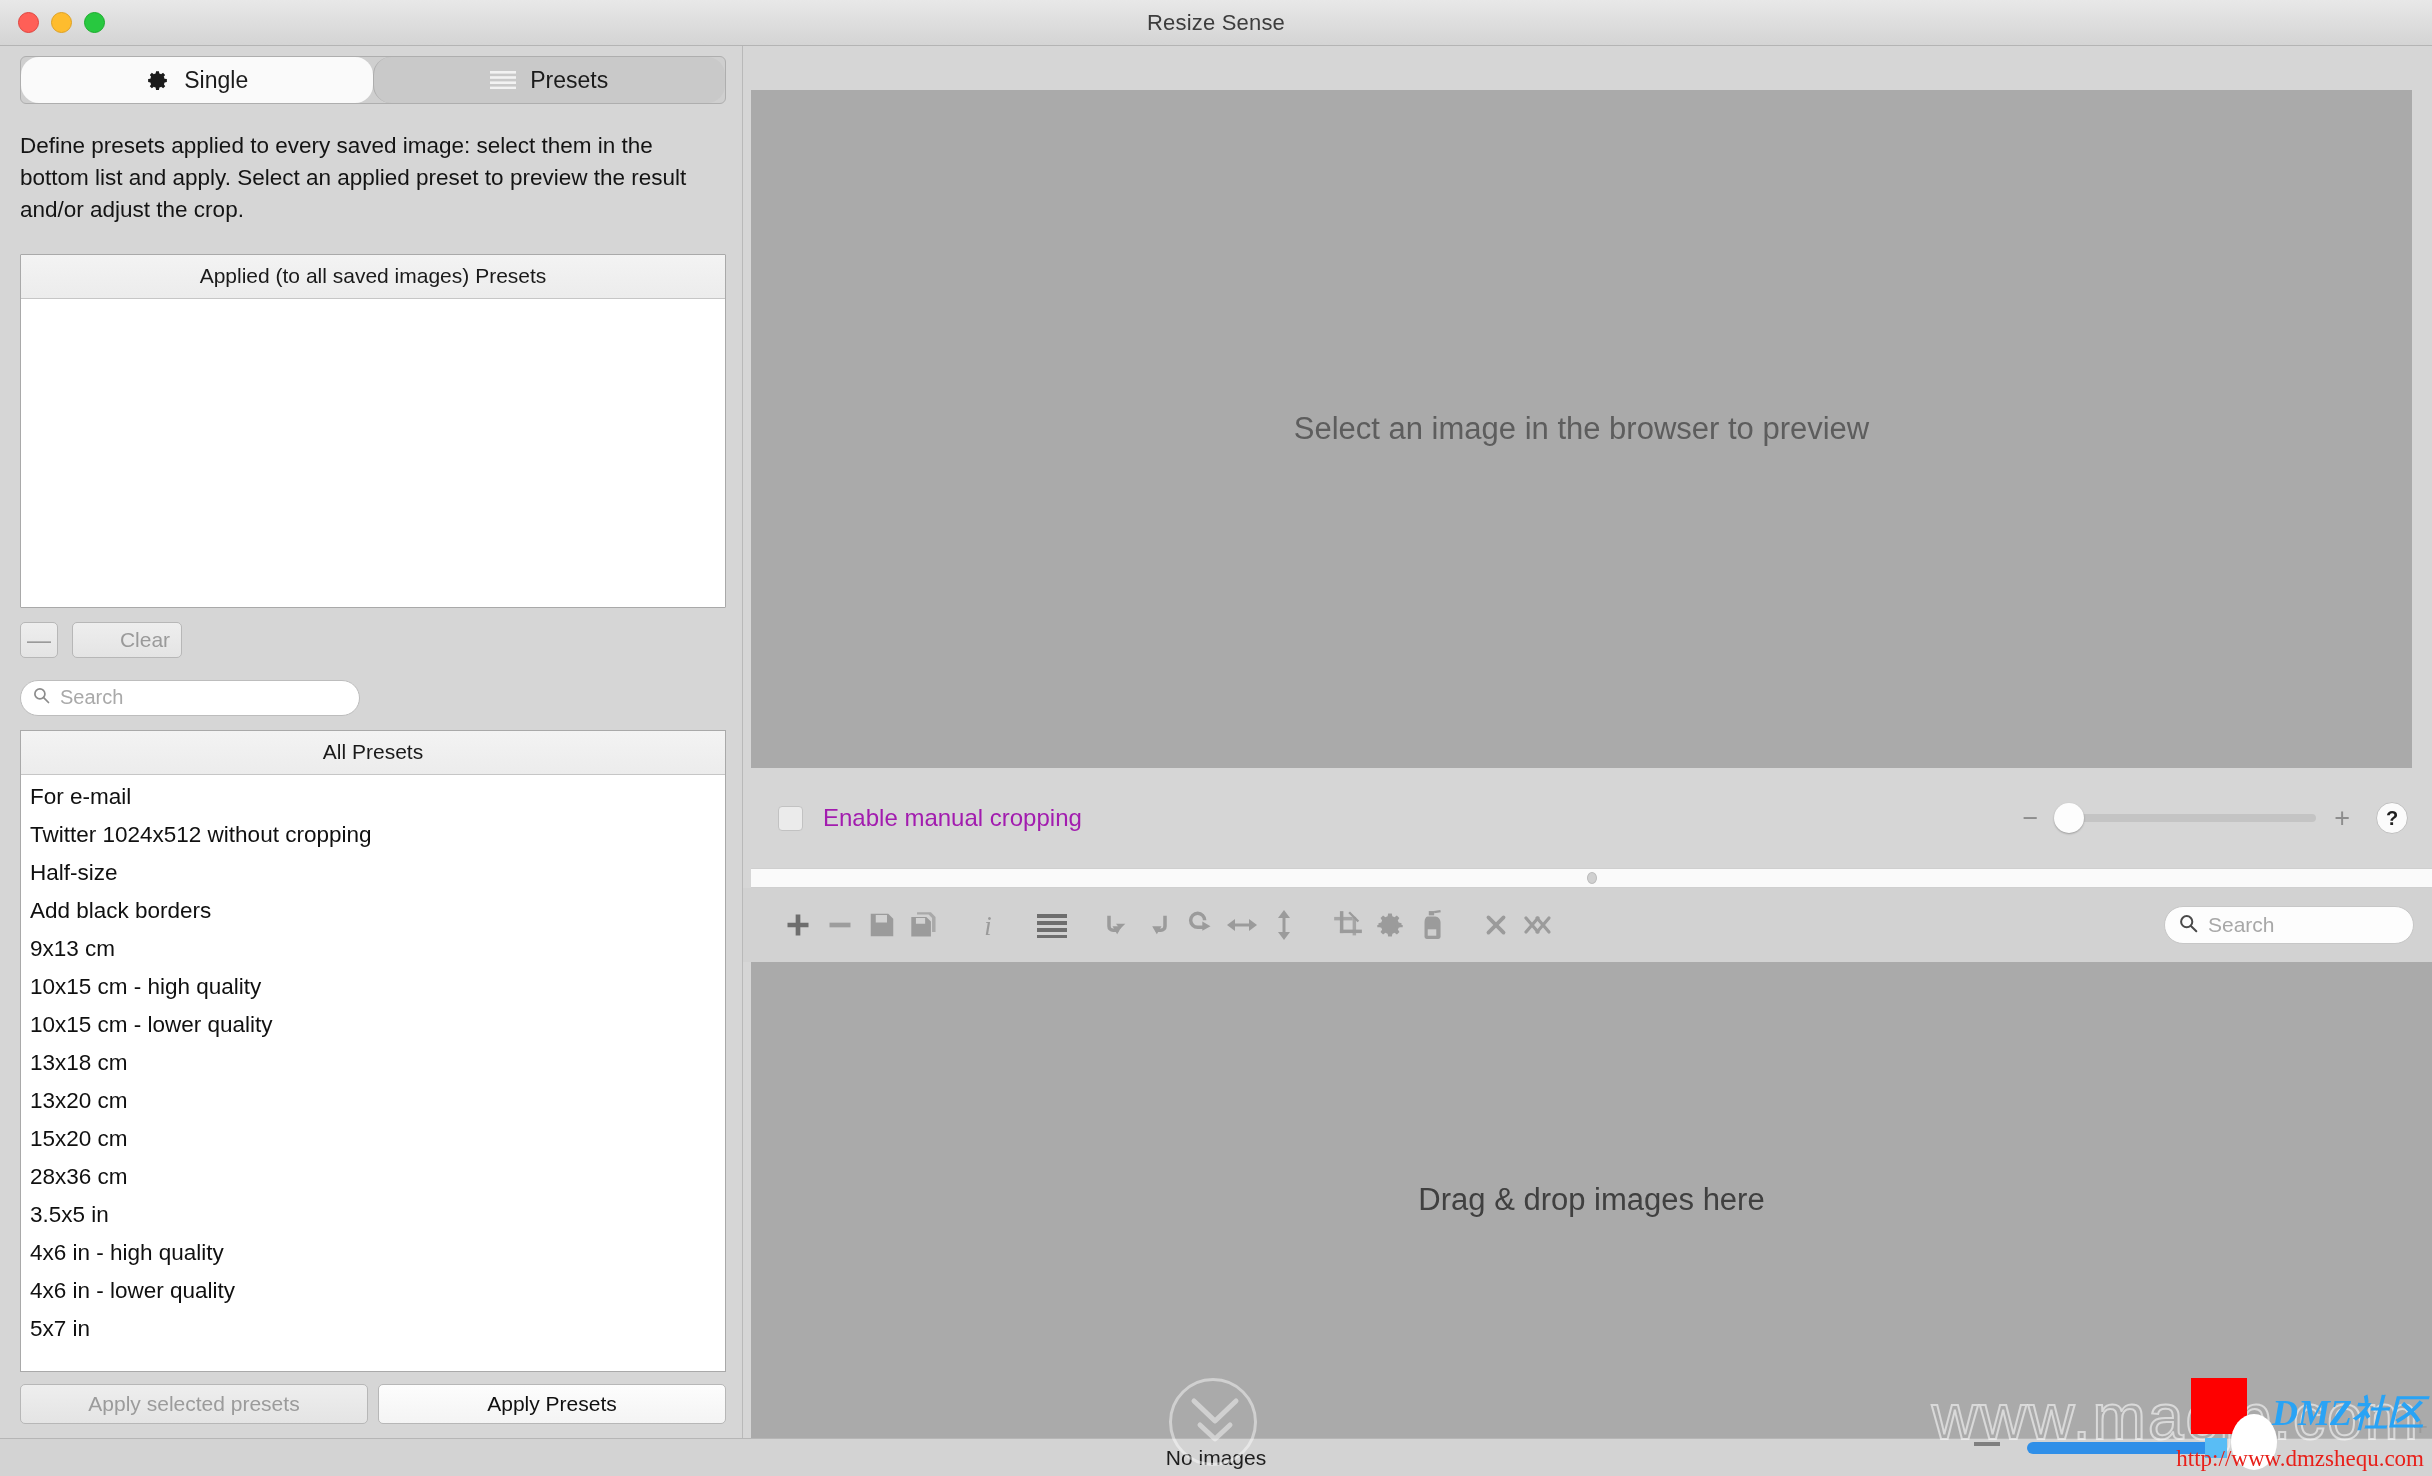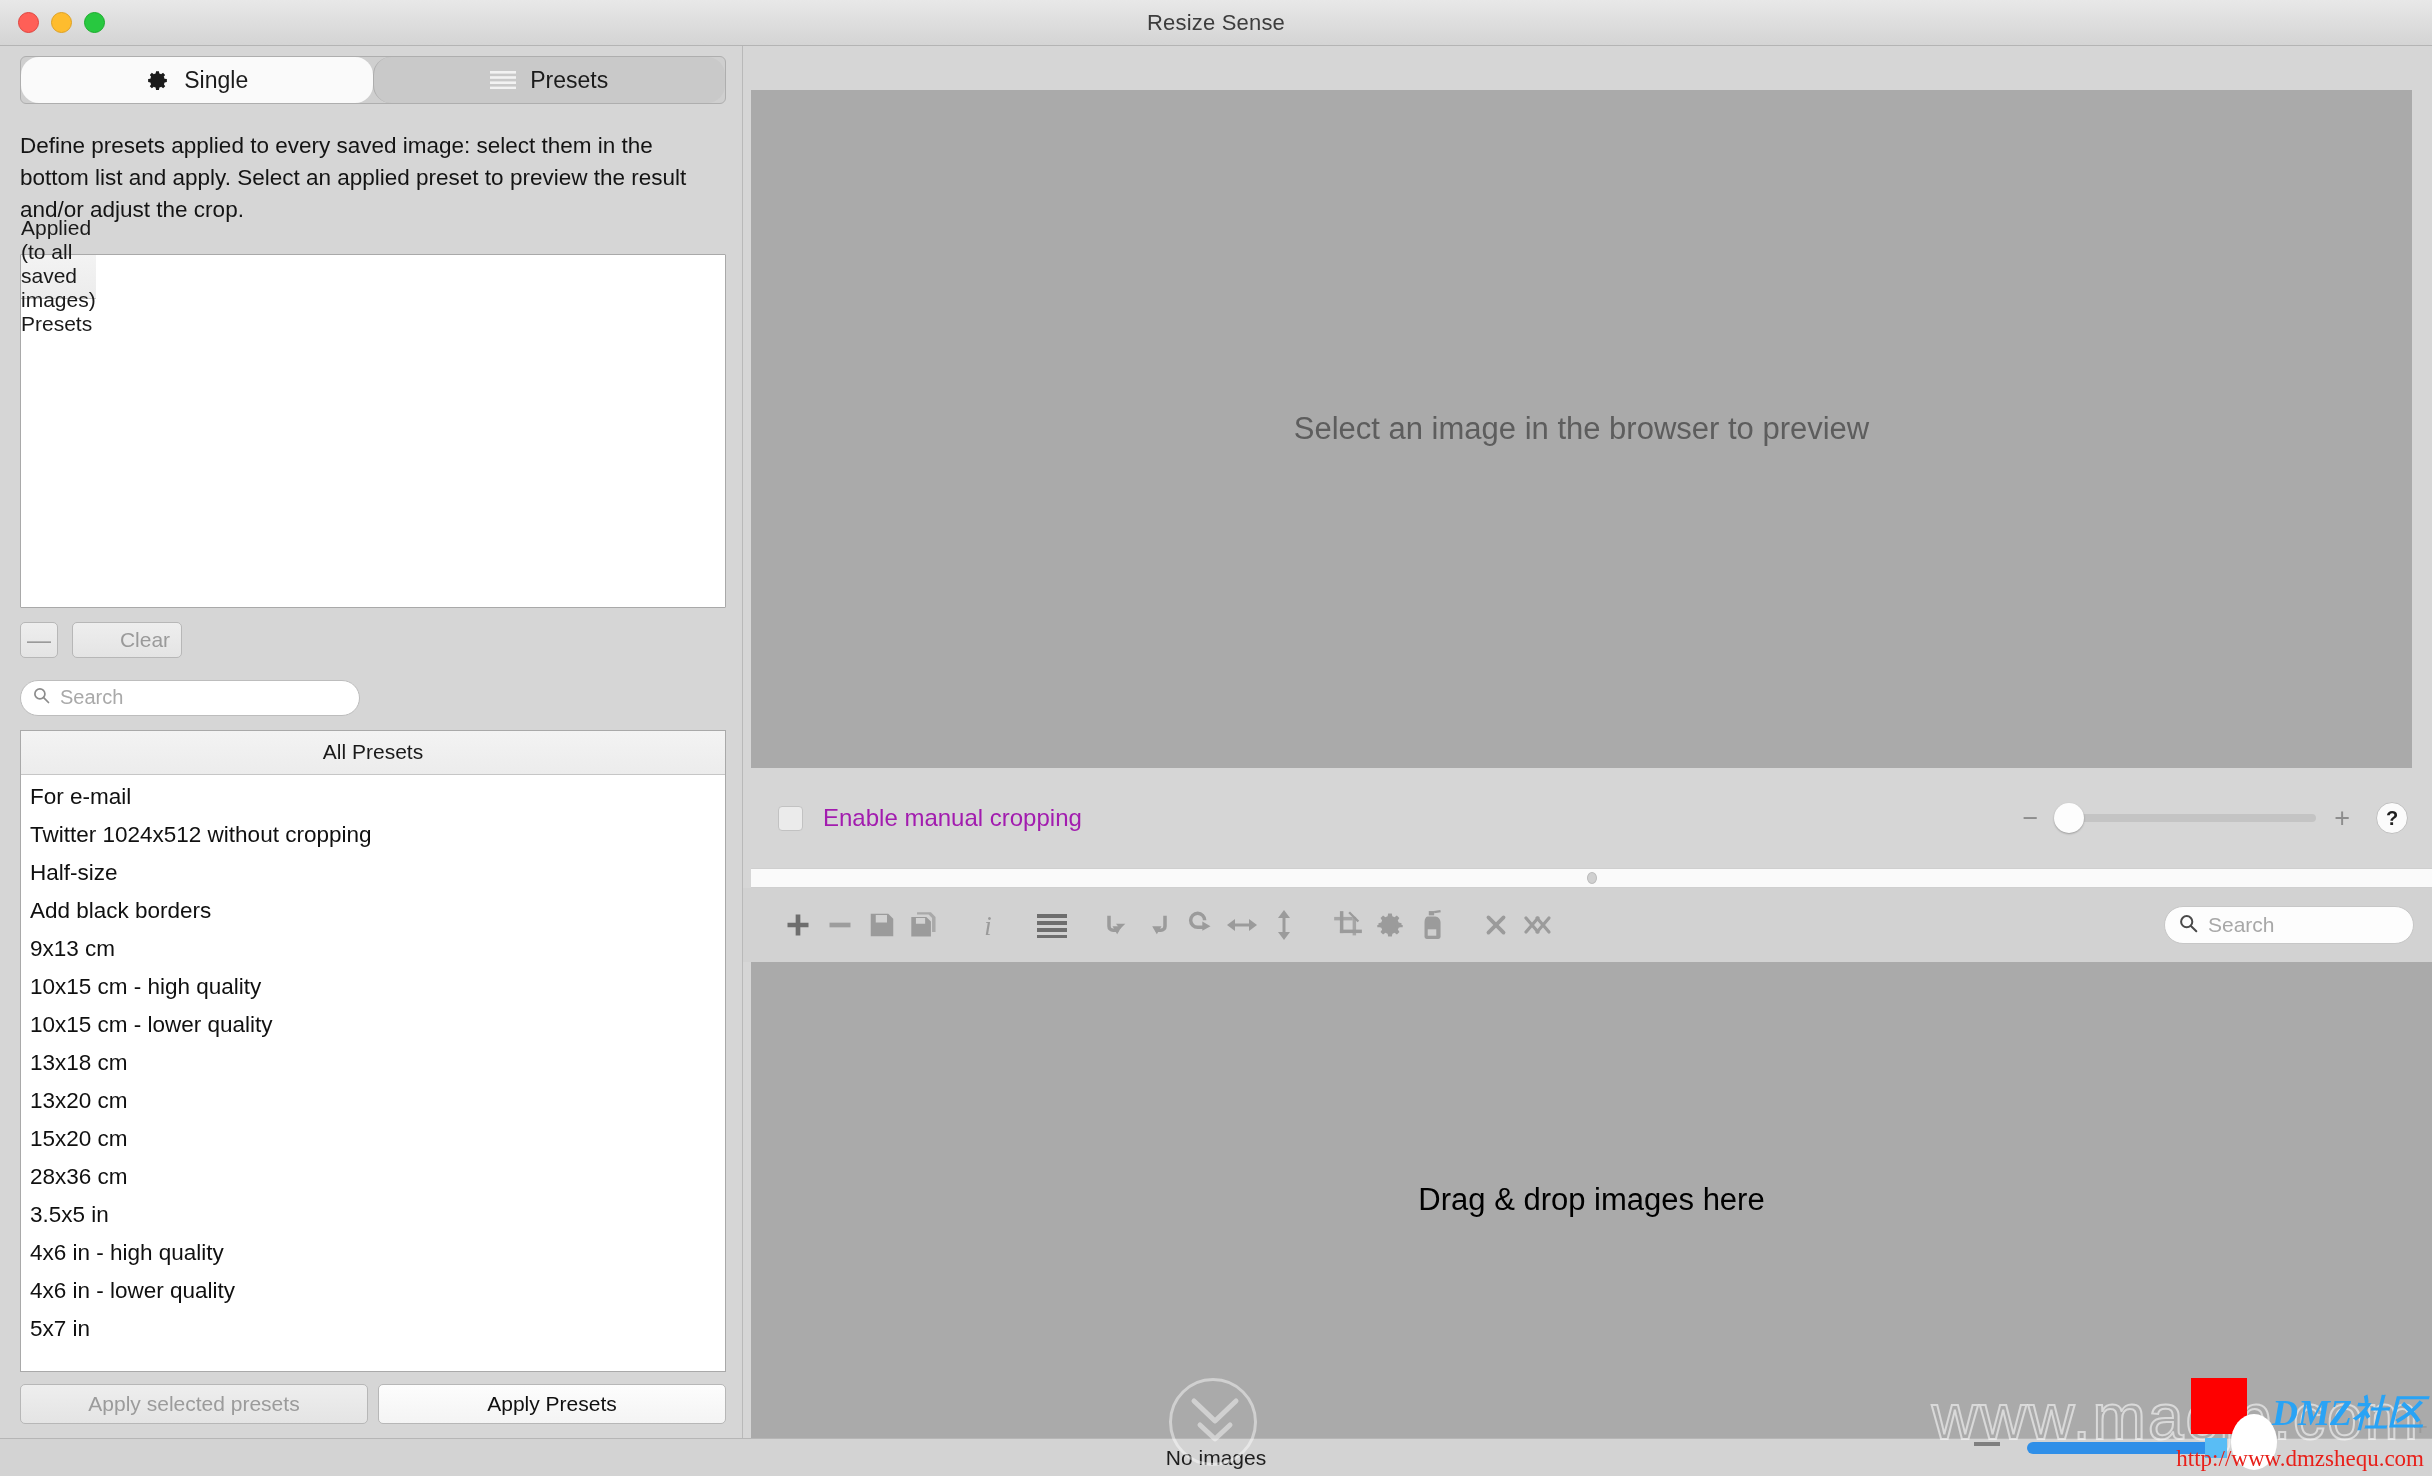--- a/index.html
+++ b/index.html
@@ -93,21 +93,21 @@
     letter-spacing: 0px;
   }
 
   .applied-box {
     margin-top: 28px;
     border: 1px solid #a9a9a9;
     background: #fff;
     height: 354px;
     flex: 0 0 354px;
     display: flex;
-    flex-direction: row;
+    flex-direction: column;
     border-radius: 1px;
   }
   .list-header {
     height: 44px;
     flex: 0 0 44px;
     background: linear-gradient(to bottom,#f3f3f3,#ececec);
     border-bottom: 1px solid #c6c6c6;
     display: flex;
     align-items: center;
     justify-content: center;
@@ -334,21 +334,21 @@
     background: #aaaaaa;
     display: flex;
     align-items: center;
     justify-content: center;
     position: relative;
     overflow: hidden;
     min-height: 0;
   }
   .browser-text {
     font-size: 31px;
-    color: #000000;
+    color: #404040;
   }
 
   
   .statusbar {
     flex: 0 0 38px;
     background: #d3d3d3;
     border-top: 1px solid #b6b6b6;
     display: flex;
     align-items: center;
     justify-content: center;

